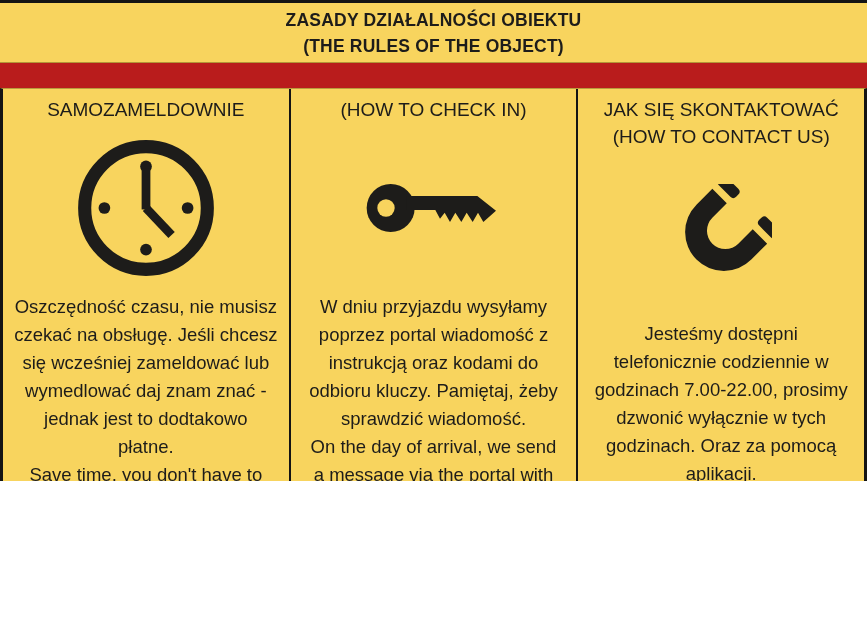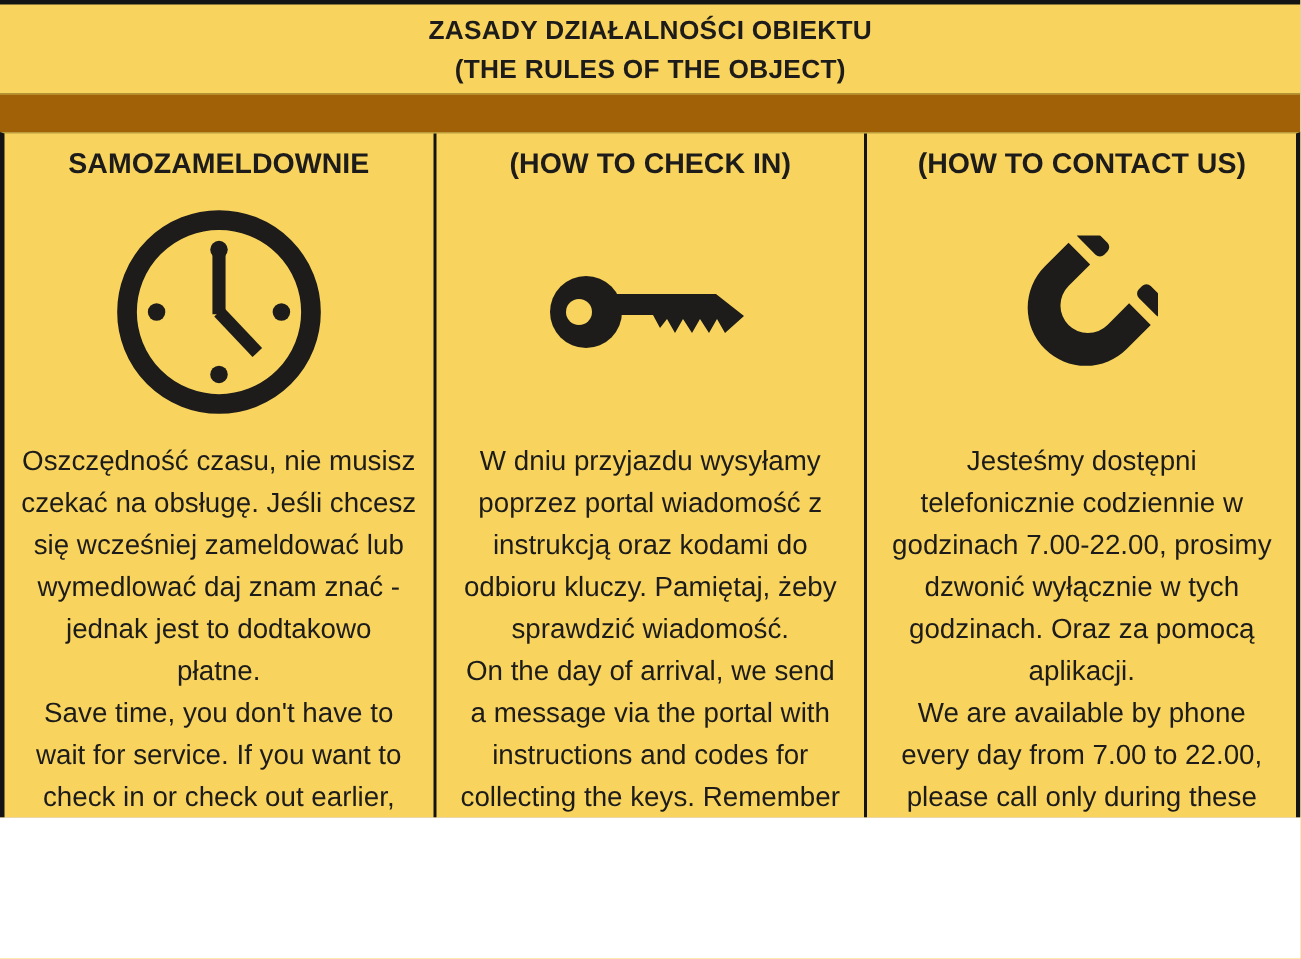--- a/index.html
+++ b/index.html
@@ -3,22 +3,22 @@
 <meta charset="utf-8">
 <style>
   :root{
     --background-yellow:#F8D45E;
     --text-color:#1D1C1A;
     --border-color:#141414;
   }
   *{box-sizing:border-box;}
   html,body{margin:0;padding:0;background:#ffffff;}
   .page{
-    width:867px;height:545px;
-    background:#a16207;
+    width:867px;height:481px;
+    background:#b91c1c;
     color:var(--text-color);
     font-family:"Liberation Sans","DejaVu Sans",sans-serif;
     overflow:hidden;
     position:relative;
   }
   .banner{
     height:63px;
     background:var(--background-yellow);
     border-top:3px solid var(--border-color);
     border-bottom:1px solid rgba(122,96,24,.55);
@@ -43,21 +43,21 @@
   }
   .col{
     flex:1 1 0;
     display:flex;flex-direction:column;align-items:center;
     padding:0 3px;
     min-width:0;
   }
   .col.divided{border-right:2.5px solid var(--border-color);}
   .col-title{
     margin:7px 0 0;
-    font-size:19px;line-height:27px;font-weight:bold;
+    font-size:19px;line-height:27px;font-weight:normal;
     text-align:center;width:100%;
   }
   .col-title span{display:block;}
   .icon-box{
     height:170px;width:100%;
     display:flex;align-items:center;justify-content:center;
   }
   .icon-box svg{display:block;}
   .col-body{
     margin:0;width:100%;
@@ -124,20 +124,21 @@
 sprawdzić wiadomość.
 On the day of arrival, we send
 a message via the portal with
 instructions and codes for
 collecting the keys. Remember
 to check the message.gh</p>
     </section>
 
     <section class="col">
       <h2 class="col-title">
+        <span>JAK SIĘ SKONTAKTOWAĆ</span>
         <span>(HOW TO CONTACT US)</span>
       </h2>
       <div class="icon-box">
         <svg width="102" height="102" viewBox="0 0 100 100" aria-hidden="true">
           <g fill="currentColor" transform="rotate(45 50 50)">
             <rect x="10" y="6" width="24" height="11" rx="4"></rect>
             <rect x="66" y="6" width="24" height="11" rx="4"></rect>
             <path d="M12 24 h20 v20 a18 18 0 0 0 36 0 v-20 h20 v22 a38 38 0 0 1 -76 0 z"></path>
           </g>
         </svg>

